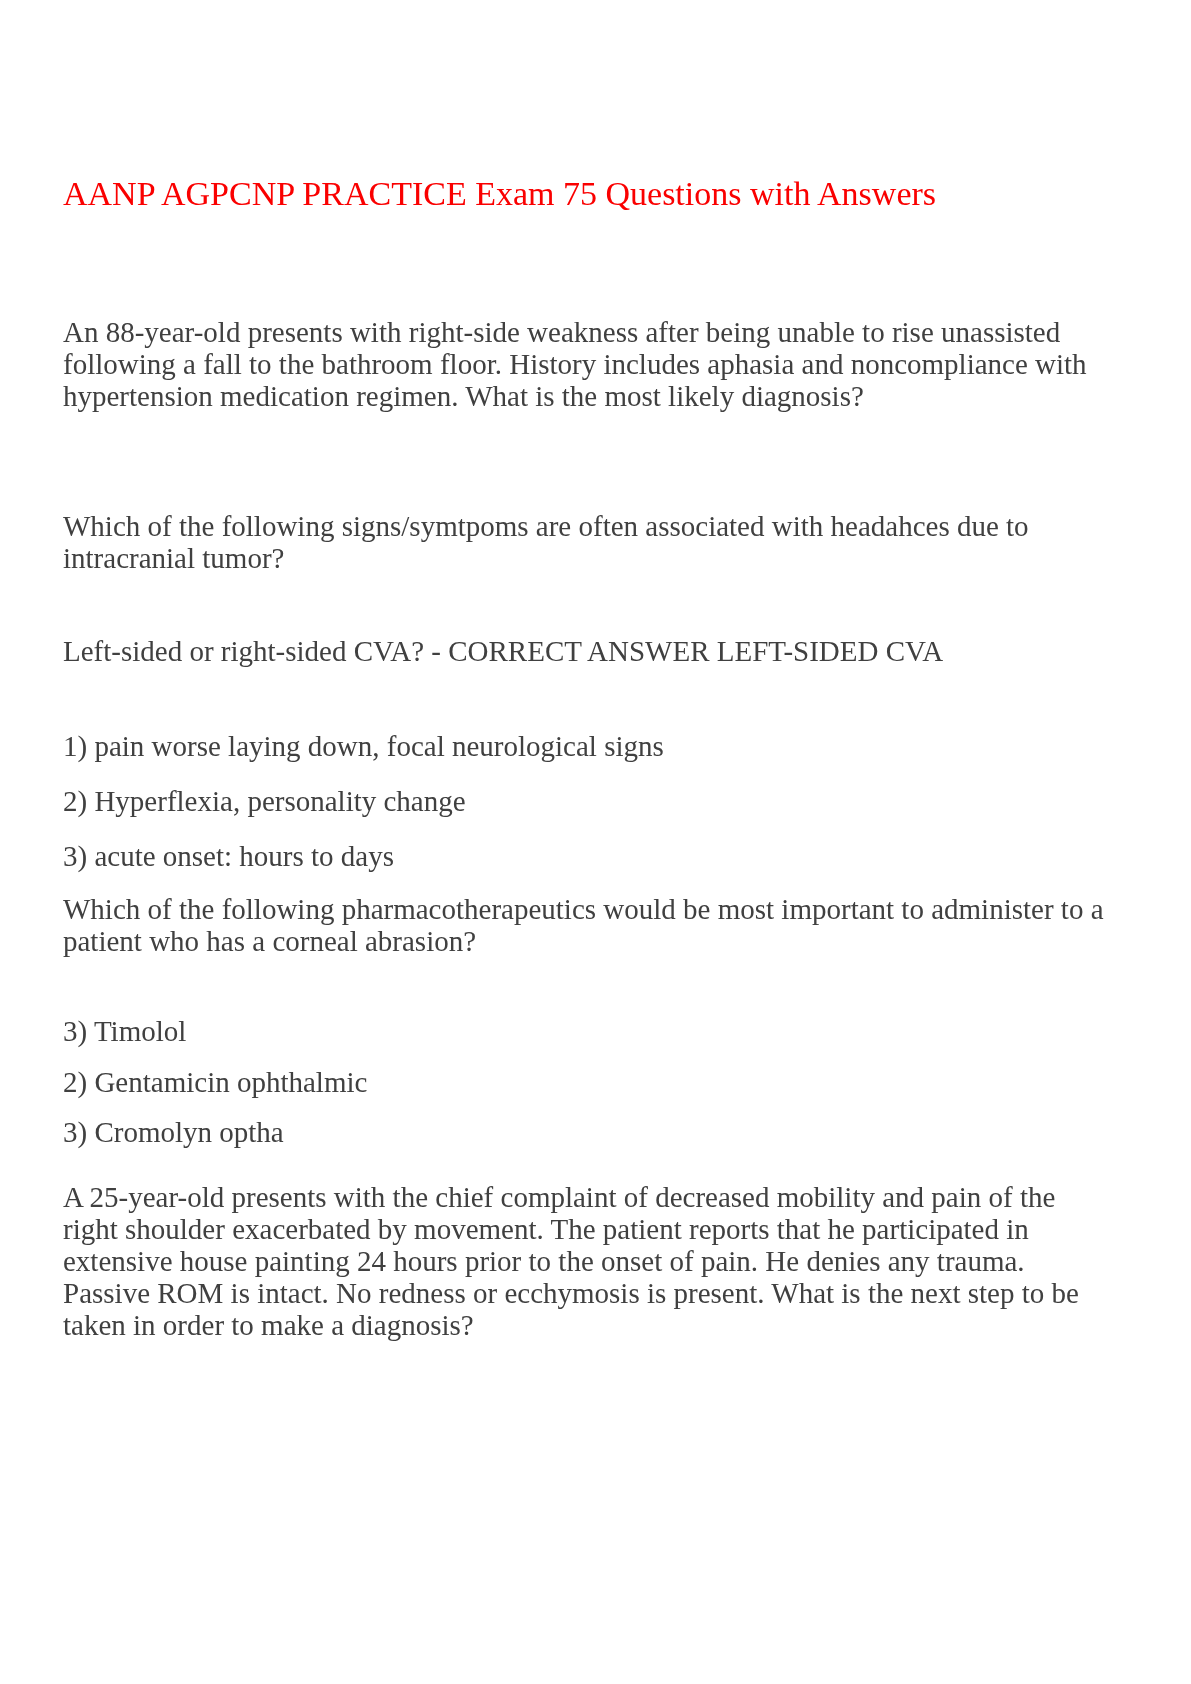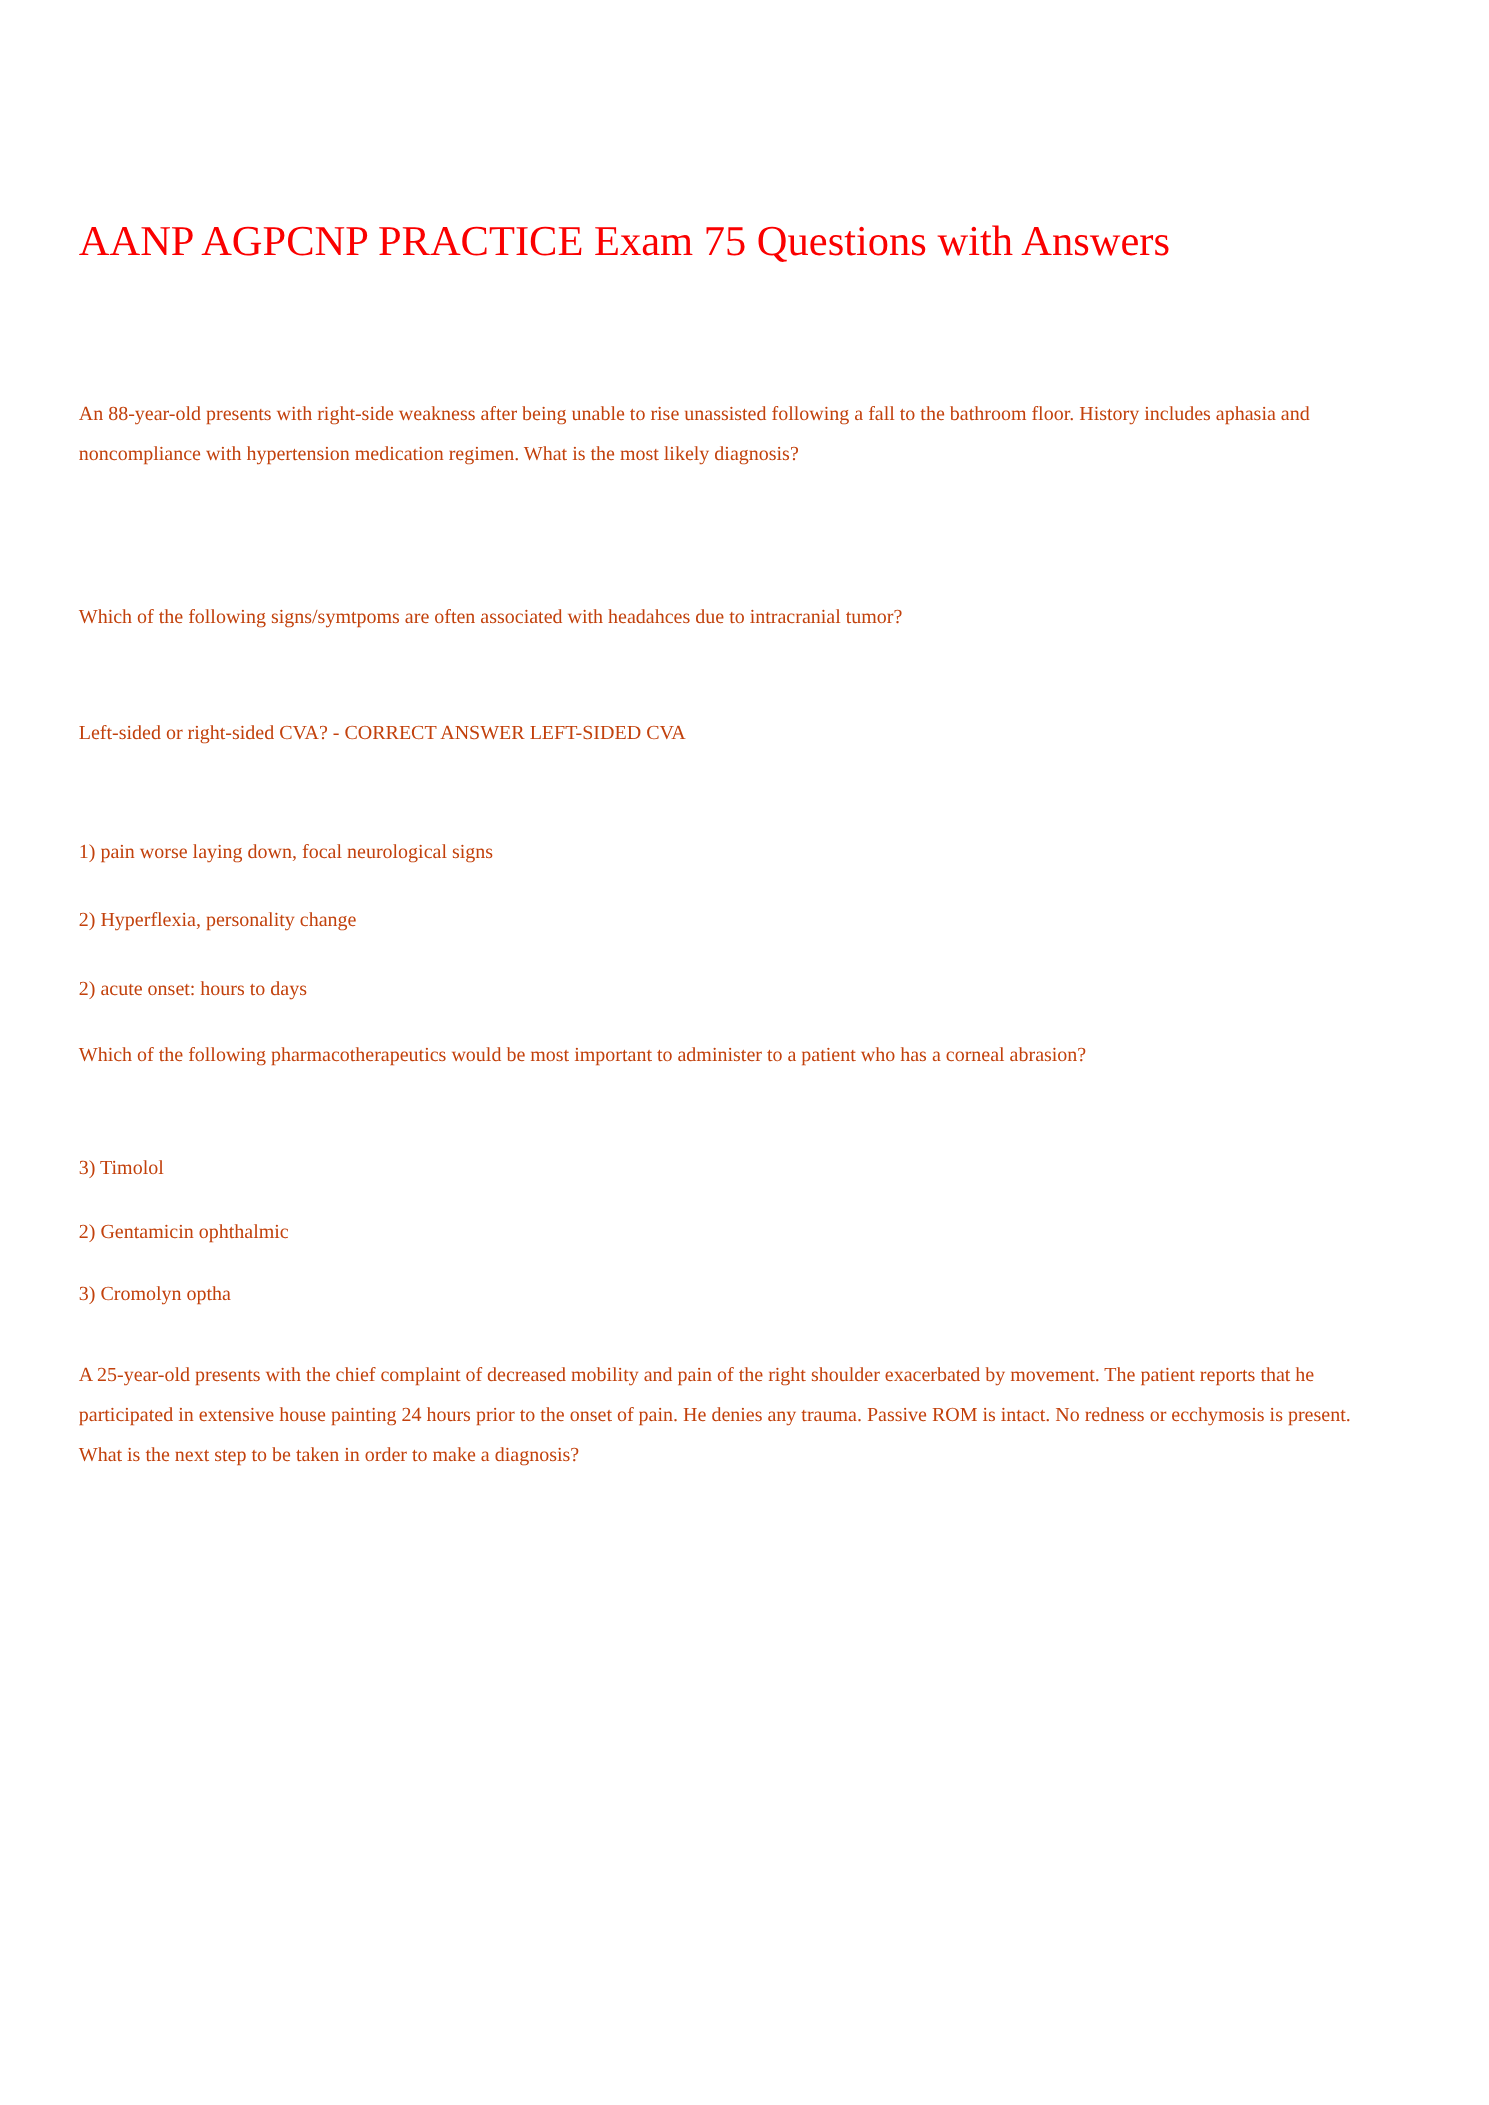--- a/index.html
+++ b/index.html
@@ -19,23 +19,23 @@
   }
   .doc-title {
     font-size: 34px;
     font-weight: normal;
     line-height: 44px;
     color: #fa0000;
     margin-bottom: 100px;
     white-space: nowrap;
   }
   .para {
-    font-size: 16px;
+    font-size: 29px;
     line-height: 32px;
-    color: #c2410c;
+    color: #404040;
   }
   .mb98 { margin-bottom: 98px; }
   .mb73 { margin-bottom: 73px; }
   .mb70 { margin-bottom: 70px; }
   .mb63 { margin-bottom: 63px; }
   .mb61 { margin-bottom: 61px; }
   .mb58 { margin-bottom: 58px; }
   .mb25 { margin-bottom: 33px; }
   .mb23 { margin-bottom: 23px; }
   .mb21 { margin-bottom: 21px; }
@@ -53,21 +53,21 @@
   <p class="para mb98">An 88-year-old presents with right-side weakness after being unable to rise unassisted following a fall to the bathroom floor. History includes aphasia and noncompliance with hypertension medication regimen. What is the most likely diagnosis?</p>
 
   <p class="para mb61">Which of the following signs/symtpoms are often associated with headahces due to intracranial tumor?</p>
 
   <p class="para mb63">Left-sided or right-sided CVA? - CORRECT ANSWER LEFT-SIDED CVA</p>
 
   <p class="para mb23">1) pain worse laying down, focal neurological signs</p>
 
   <p class="para mb23">2) Hyperflexia, personality change</p>
 
-  <p class="para mb21">2) acute onset: hours to days</p>
+  <p class="para mb21">3) acute onset: hours to days</p>
 
 
   <p class="para mb58">Which of the following pharmacotherapeutics would be most important to administer to a patient who has a corneal abrasion?</p>
 
   <p class="para mb19">3) Timolol</p>
 
   <p class="para mb18">2) Gentamicin ophthalmic</p>
 
   <p class="para mb25">3) Cromolyn optha</p>
 

